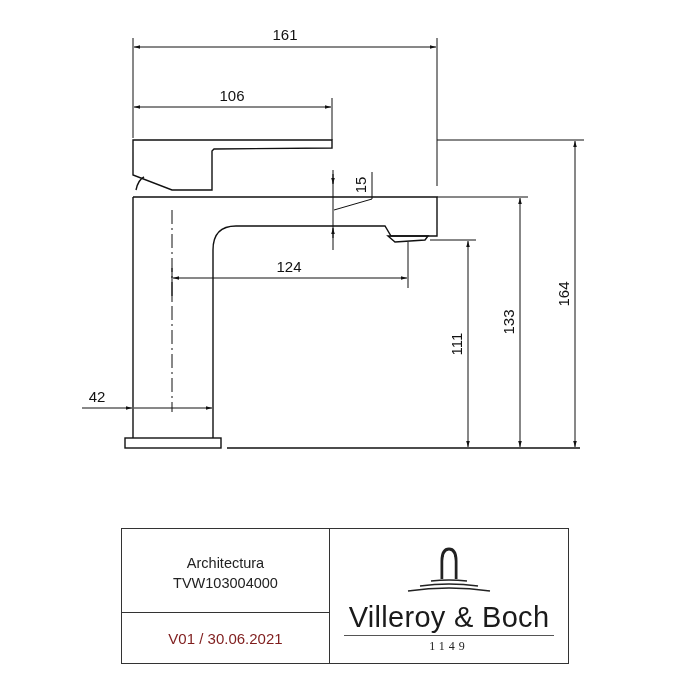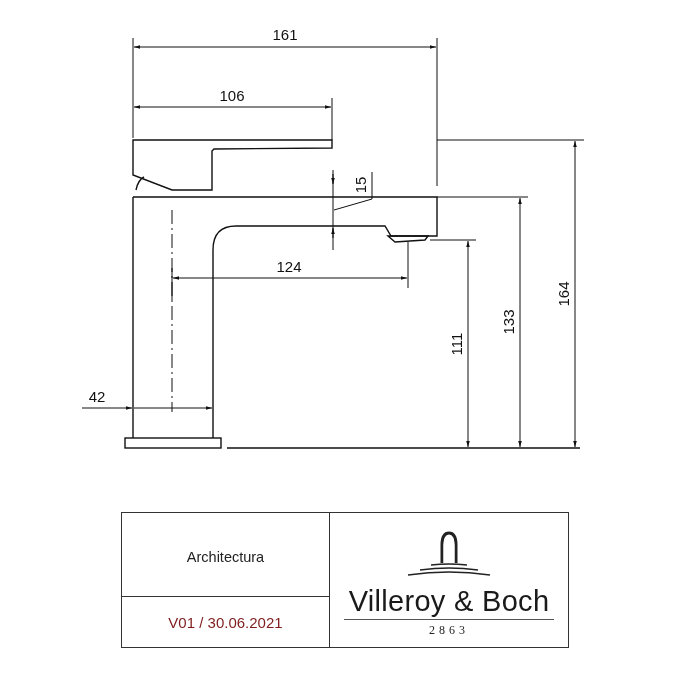--- a/index.html
+++ b/index.html
@@ -1,19 +1,19 @@
 <!DOCTYPE html>
 <html><head>
 <meta charset="utf-8">
 <style>
   html, body { margin: 0; padding: 0; background: #ffffff; }
   body { width: 700px; height: 700px; position: relative; overflow: hidden; font-family: "Liberation Sans", sans-serif; }
   #drawing { position: absolute; left: 0; top: 0; }
   .dim-text { font-family: "Liberation Sans", sans-serif; font-size: 15px; fill: #111; }
-  .title-block { position: absolute; left: 121px; top: 512px; width: 448px; height: 136px; border: 1.5px solid #333; box-sizing: border-box; }
+  .title-block { position: absolute; left: 121px; top: 528px; width: 448px; height: 136px; border: 1.5px solid #333; box-sizing: border-box; }
   .tb-left { position: absolute; left: 0; top: 0; width: 208px; height: 100%; border-right: 1.5px solid #333; box-sizing: border-box; }
   .tb-product { position: absolute; left: 0; top: 0; width: 100%; height: 84px; border-bottom: 1.5px solid #333; box-sizing: border-box; display: flex; flex-direction: column; align-items: center; justify-content: center; font-size: 14.5px; color: #222; line-height: 20px; padding-top: 4px; }
   .tb-version { position: absolute; left: 0; top: 84px; width: 100%; height: 50px; display: flex; align-items: center; justify-content: center; font-size: 15px; color: #7f1d1d; }
   .tb-right { position: absolute; left: 208px; top: 0; width: 238px; height: 100%; }
   .brand-name { position: absolute; left: 0; width: 100%; top: 72px; text-align: center; font-family: Liberation Sans, sans-serif; font-size: 29px; color: #1a1a1a; letter-spacing: 0.3px; }
   .brand-underline { position: absolute; left: 14px; right: 14px; top: 106px; border-top: 1px solid #555; }
   .brand-year { position: absolute; left: 0; width: 100%; top: 110px; text-align: center; font-family: "Liberation Serif", serif; font-size: 12px; letter-spacing: 4px; color: #222; }
   .brand-logo { position: absolute; left: 0; top: 10px; width: 100%; height: 56px; }
 </style>
 </head>
@@ -83,30 +83,31 @@
     <text class="dim-text" transform="translate(462,344) rotate(-90)" text-anchor="middle">111</text>
     <text class="dim-text" transform="translate(514,322) rotate(-90)" text-anchor="middle">133</text>
     <text class="dim-text" transform="translate(569,294) rotate(-90)" text-anchor="middle">164</text>
   </g>
 </svg>
 
 <div class="title-block">
   <div class="tb-left">
     <div class="tb-product">
       <span>Architectura</span>
+      <span>TVW103004000</span>
     </div>
     <div class="tb-version">
       <span>V01 / 30.06.2021</span>
     </div>
   </div>
   <div class="tb-right">
     <svg class="brand-logo" viewBox="0 0 238 56">
       <path d="M112,40 L112,22 Q112,10 119,10 Q126,10 126,22 L126,40" fill="none" stroke="#222" stroke-width="3"></path>
       <path d="M114,40 L114,22 Q114,13 119,13 Q124,13 124,22 L124,40" fill="none" stroke="#fff" stroke-width="1"></path>
       <path d="M101,42 Q119,40 137,42" fill="none" stroke="#222" stroke-width="1.5"></path>
       <path d="M90,47 Q119,43 148,47" fill="none" stroke="#222" stroke-width="1.5"></path>
       <path d="M78,52 Q119,46 160,52" fill="none" stroke="#222" stroke-width="1.5"></path>
     </svg>
     <div class="brand-name">Villeroy &amp; Boch</div>
     <div class="brand-underline"></div>
-    <div class="brand-year">2863</div>
+    <div class="brand-year">1149</div>
   </div>
 </div>
 
 </body></html>

